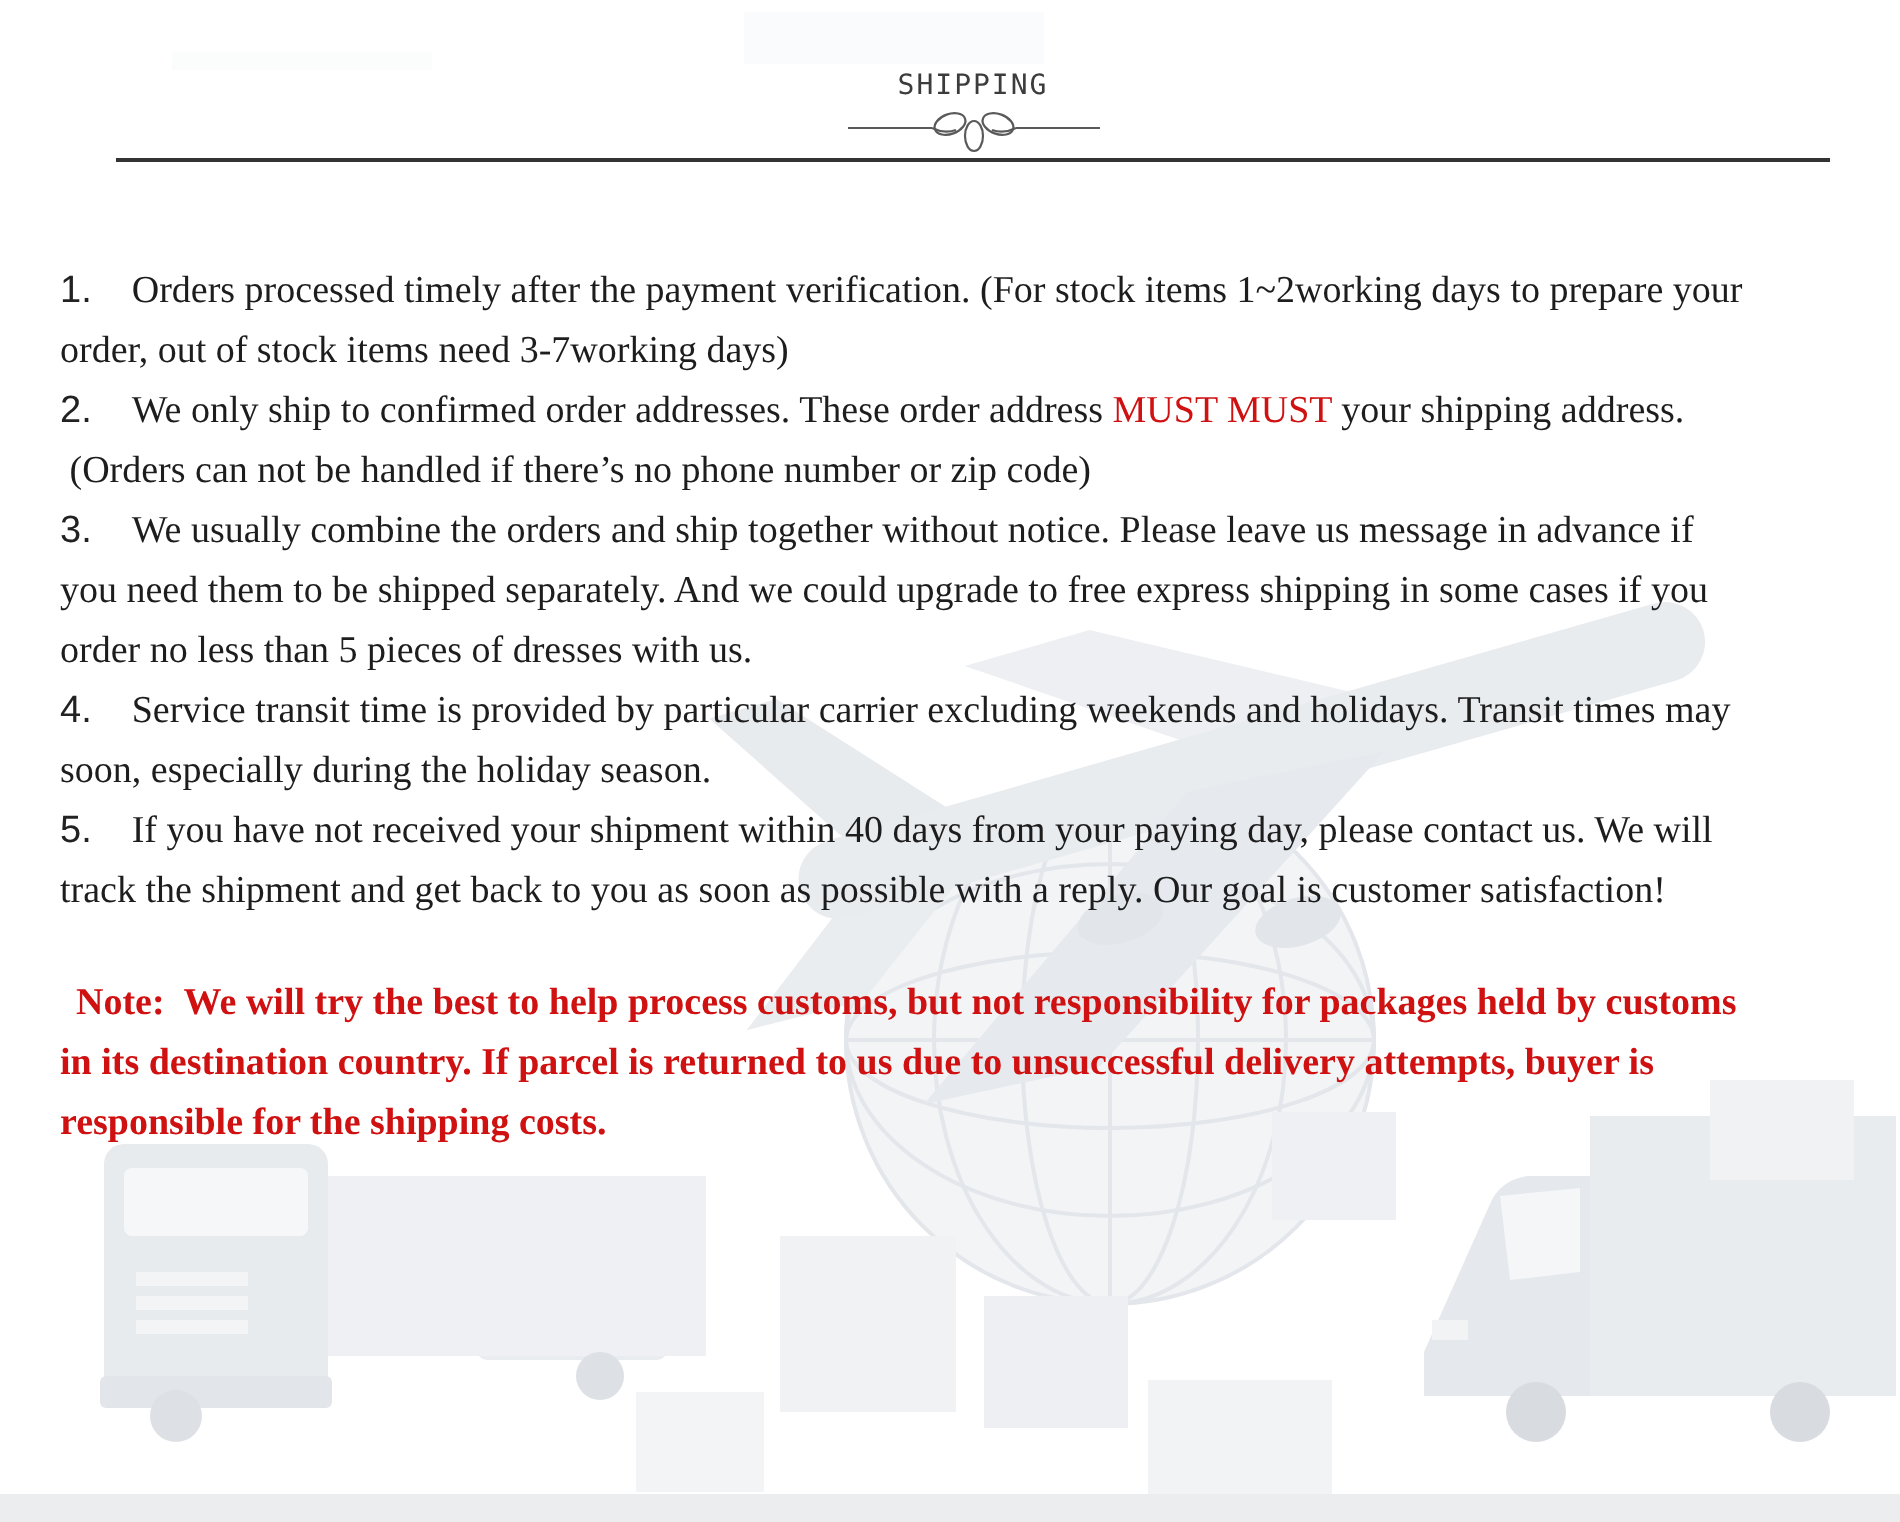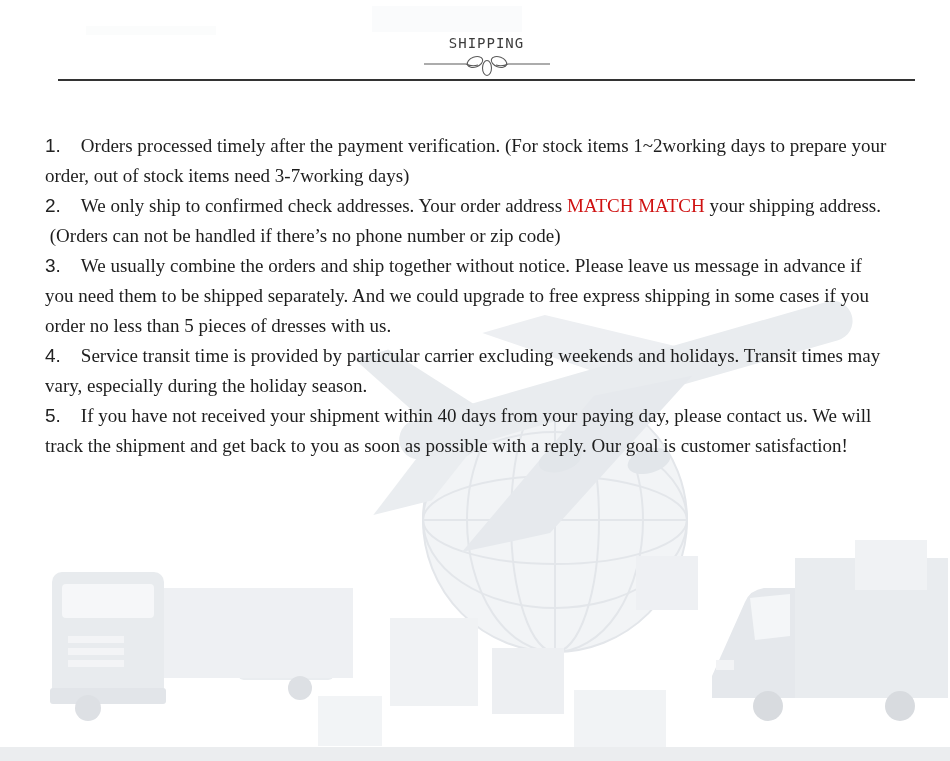--- a/index.html
+++ b/index.html
@@ -24,21 +24,21 @@
     color: #3c3c3c;
     display: inline-block;
   }
   .flourish-wrap { margin-top: 1px; height: 24px; }
   .rule {
     border: none;
     border-top: 2px solid #333333;
     margin: 2px 35px 0 35px;
   }
   .terms {
-    padding: 50px 48px 0 45px;
+    padding: 50px 48px 0 30px;
     width: 845px;
     font-size: 19px;
     line-height: 30px;
     color: #1d1d1d;
   }
   .term { margin: 0; }
   .num {
     font-family: "Liberation Sans", sans-serif;
     font-size: 19px;
     color: #222222;
@@ -137,25 +137,26 @@
         </g>
       </svg>
     </div>
     <hr class="rule">
   </div>
 
   <div class="terms">
 
     <p class="term"><span class="num">1.</span><span>Orders processed timely after the payment verification. (For stock items 1~2working days to prepare your order, out of stock items need 3-7working days)</span></p>
 
-    <p class="term"><span class="num">2.</span><span>We only ship to confirmed check addresses. Your order address </span><span class="red">MATCH MATCH</span><span> your shipping address. &nbsp;(Orders can not be handled if there’s no phone number or zip code)</span></p>
+    <p class="term"><span class="num">2.</span><span>We only ship to confirmed order addresses. These order address </span><span class="red">MUST MUST</span><span> your shipping address. &nbsp;(Orders can not be handled if there’s no phone number or zip code)</span></p>
 
     <p class="term"><span class="num">3.</span><span>We usually combine the orders and ship together without notice. Please leave us message in advance if you need them to be shipped separately. And we could upgrade to free express shipping in some cases if you order no less than 5 pieces of dresses with us.</span></p>
 
-    <p class="term"><span class="num">4.</span><span>Service transit time is provided by particular carrier excluding weekends and holidays. Transit times may vary, especially during the holiday season.</span></p>
+    <p class="term"><span class="num">4.</span><span>Service transit time is provided by particular carrier excluding weekends and holidays. Transit times may soon, especially during the holiday season.</span></p>
 
     <p class="term"><span class="num">5.</span><span>If you have not received your shipment within 40 days from your paying day, please contact us. We will track the shipment and get back to you as soon as possible with a reply. Our goal is customer satisfaction!</span></p>
 
 
+    <p class="note">Note: &nbsp;We will try the best to help process customs, but not responsibility for packages held by customs in its destination country. If parcel is returned to us due to unsuccessful delivery attempts, buyer is responsible for the shipping costs.</p>
 
   </div>
 
 </div>
 
 </body></html>

